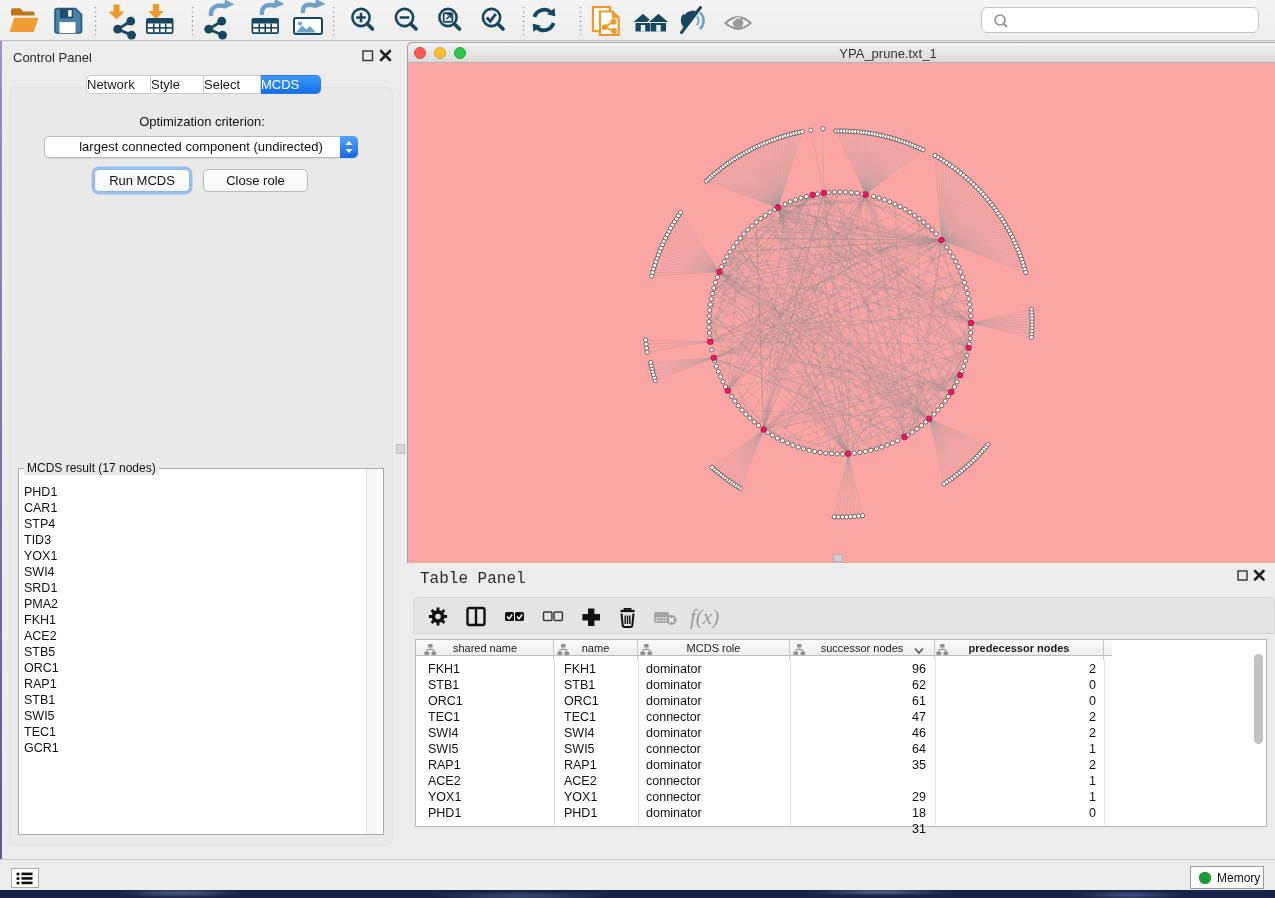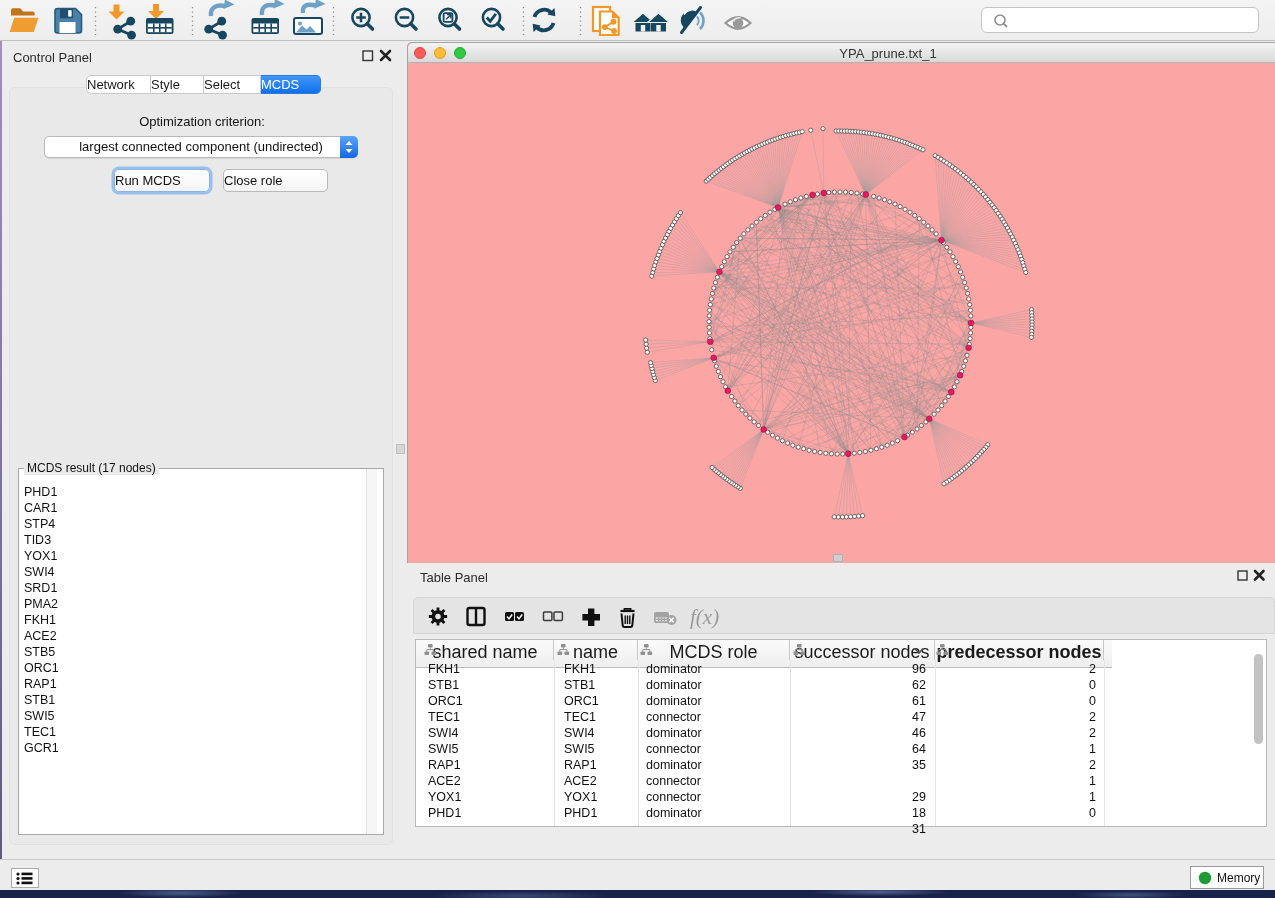--- a/index.html
+++ b/index.html
@@ -13,38 +13,38 @@
 #cp-title { position:absolute; left:11px; top:9px; font-size:13px; color:#2a2a2a; }
 #cp-inner { position:absolute; left:7px; top:46px; width:384px; height:758px; background:#e9e9e9; border:1px solid #e1e1e1; border-radius:6px; }
 .tabbar { position:absolute; display:flex; font-size:13px; }
 .tab { background:#fff; border:1px solid #c9c9c9; border-left:none; height:19px; line-height:18px; color:#1a1a1a; text-align:left; }
 .tab.first { border-left:1px solid #c9c9c9; border-radius:5px 0 0 5px; }
 .tab.last { border-radius:0 5px 5px 0; }
 .tab.sel { background:linear-gradient(#4197f9,#116fe9); color:#fff; border-color:#2a7ae0; }
 #optlabel { position:absolute; left:0; top:73px; width:400px; text-align:center; font-size:13px; color:#111; }
 #combo { position:absolute; left:42px; top:95px; width:314px; height:22px; background:#fff; border:1px solid #b9b9b9; border-radius:5px; box-shadow:0 1px 1px rgba(0,0,0,0.08); font-size:13px; line-height:20px; text-align:center; color:#111; }
 #combo .step { position:absolute; right:-1px; top:-1px; width:18px; height:22px; background:linear-gradient(#5aa4f8,#1268e0); border-radius:0 5px 5px 0; }
-.btn { position:absolute; height:23px; background:linear-gradient(#ffffff,#f4f4f4); border:1px solid #b9b9b9; border-radius:5px; font-size:13px; color:#111; line-height:21px;margin-left:20px; }
+.btn { position:absolute; height:23px; background:linear-gradient(#ffffff,#f4f4f4); border:1px solid #b9b9b9; border-radius:5px; font-size:13px; text-align:center; color:#111; line-height:21px; }
 #runbtn { left:92px; top:128px; width:96px; box-shadow:0 0 0 2.5px rgba(125,178,238,0.75); border-color:#8ab5e8; }
 #closebtn { left:201px; top:128px; width:105px; }
 #mcdsbox { position:absolute; left:16px; top:427px; width:366px; height:367px; background:#fff; border:1px solid #a8a8a8; }
 #mcdslegend { position:absolute; left:22px; top:420px; background:#e9e9e9; font-size:12px; color:#111; padding:0 3px; }
 #mcdslist { position:absolute; left:22px; top:443px; font-size:12.5px; line-height:16px; color:#111; }
 #mcdsscroll { position:absolute; left:364px; top:428px; width:11px; height:365px; background:#f6f6f6; border-left:1px solid #e2e2e2; }
 
 #net { left:407px; top:42px; width:944px; height:521px; background:#fca5a5; border:1px solid #a3a3a3; border-bottom:none; border-radius:5px 5px 0 0; }
 #net-title { position:absolute; left:0; top:0; width:100%; height:20px; background:linear-gradient(#f3f3f3,#d9d9d9); border-bottom:1px solid #b4b4b4; border-radius:5px 5px 0 0; }
 #net-title .t { position:absolute; left:0; top:3px; width:960px; text-align:center; font-size:13px; color:#333; }
 .tl { position:absolute; top:4px; width:12px; height:12px; border-radius:50%; }
 
 #tp { left:407px; top:566px; width:868px; height:293px; background:#ececec; }
-#tp-title { position:absolute; left:13px; top:4px; font-size:13px; color:#2a2a2a; }
+#tp-title { position:absolute; left:13px; top:4px; font-size:16px; color:#2a2a2a;font-family:Liberation Mono, monospace; }
 #tp-toolbar { position:absolute; left:6px; top:31px; width:862px; height:37px; background:#e4e4e4; border:1px solid #d5d5d5; border-radius:5px 5px 0 0; }
 #tbl { position:absolute; left:8px; top:73px; width:852px; height:188px; background:#fff; border:1px solid #b9b9b9; }
-#thead { position:absolute; left:0; top:0; width:696px; height:28px; background:linear-gradient(#fbfbfb,#ededed); border-bottom:1px solid #bdbdbd; font-size:18px; color:#1a1a1a; }
+#thead { position:absolute; left:0; top:0; width:696px; height:16px; background:linear-gradient(#fbfbfb,#ededed); border-bottom:1px solid #bdbdbd; font-size:11px; color:#1a1a1a; }
 .hcell { position:absolute; top:0; height:20px; border-right:1px solid #c8c8c8; }
 .hcell .txt { position:absolute; top:2px; width:100%; text-align:center; }
 .vline { position:absolute; top:20px; width:0; height:166px; border-left:1px solid #e4e4e4; }
 .trow { position:absolute; font-size:12.5px; color:#111; height:16px; line-height:16px; }
 .num { position:absolute; text-align:right; }
 #tscroll { position:absolute; left:836px; top:2px; width:13px; height:183px; }
 #tscroll .thumb { position:absolute; left:2px; top:12px; width:9px; height:90px; background:#c2c2c2; border-radius:5px; }
 #tp-tabs { position:absolute; left:0; top:266px; width:868px; height:22px; }
 
 #status { left:0; top:859px; width:1275px; height:31px; background:#ececec; border-top:1px solid #c9c9c9; }

